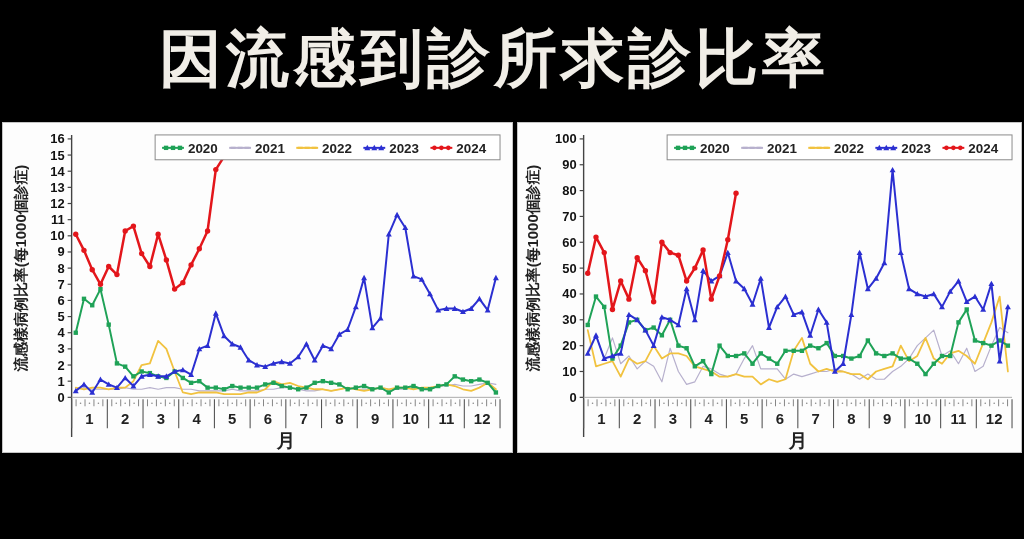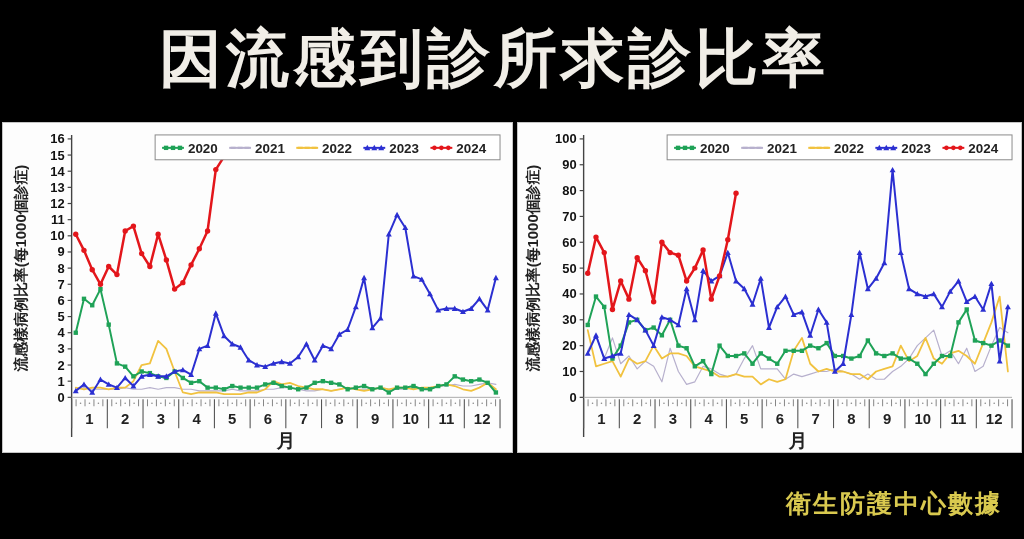--- a/index.html
+++ b/index.html
@@ -654,14 +654,13 @@
           <g>
             <line x1="427" y1="25" x2="449" y2="25" stroke="#e3161b" stroke-width="2"></line>
             <circle cx="431" cy="25" r="2.3" fill="#e3161b"></circle>
             <circle cx="438" cy="25" r="2.3" fill="#e3161b"></circle>
             <circle cx="445" cy="25" r="2.3" fill="#e3161b"></circle>
             <text x="453" y="30" font-size="13.5" font-weight="700" fill="#222" font-family="&quot;Liberation Sans&quot;,sans-serif">2024</text>
           </g>
         </svg>
     </section>
   </div>
-  <div class="credit">衛生防護中心數據</div>
 </div>
 
 </body></html>

